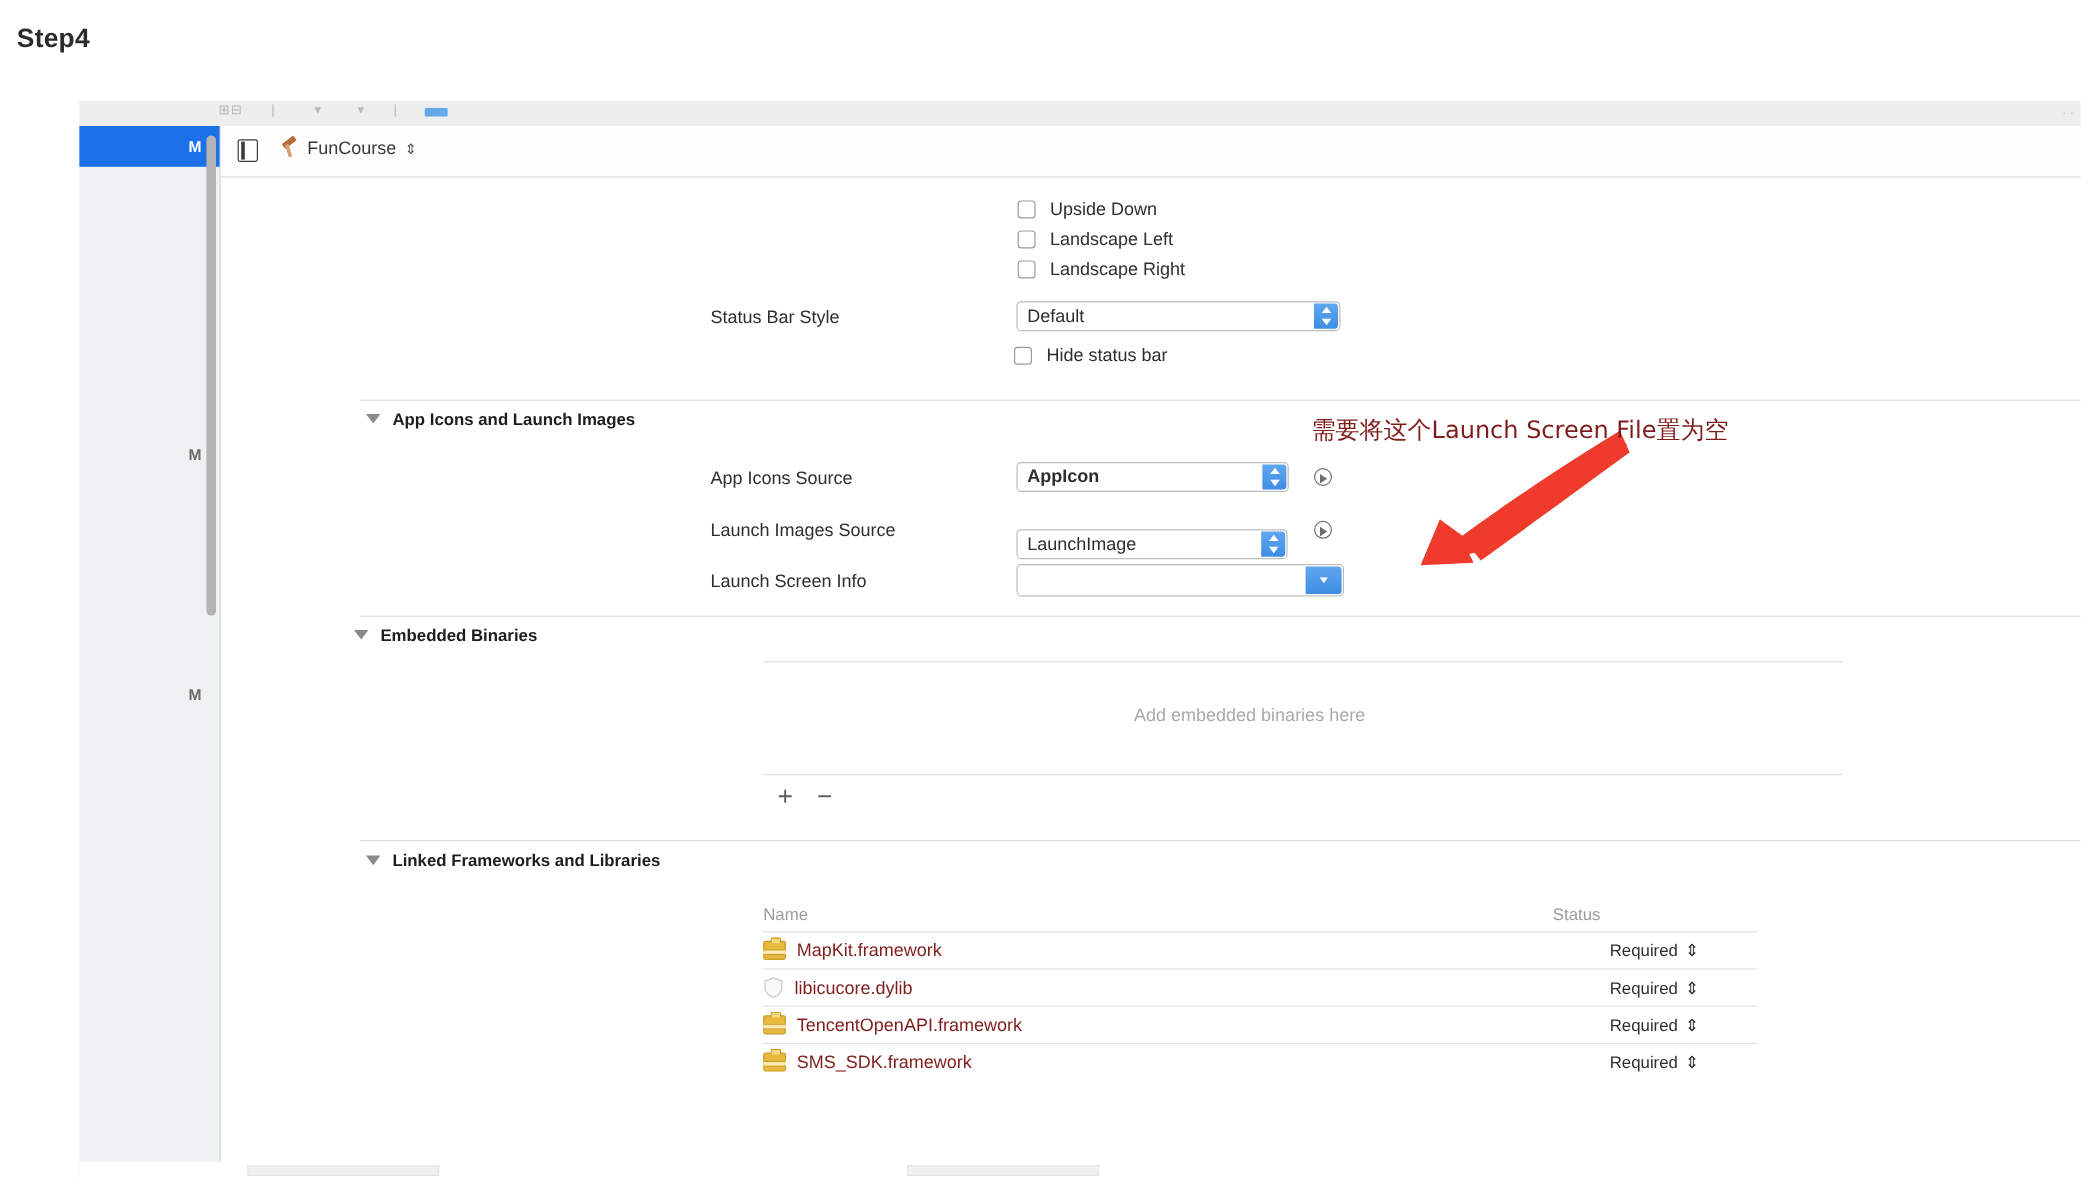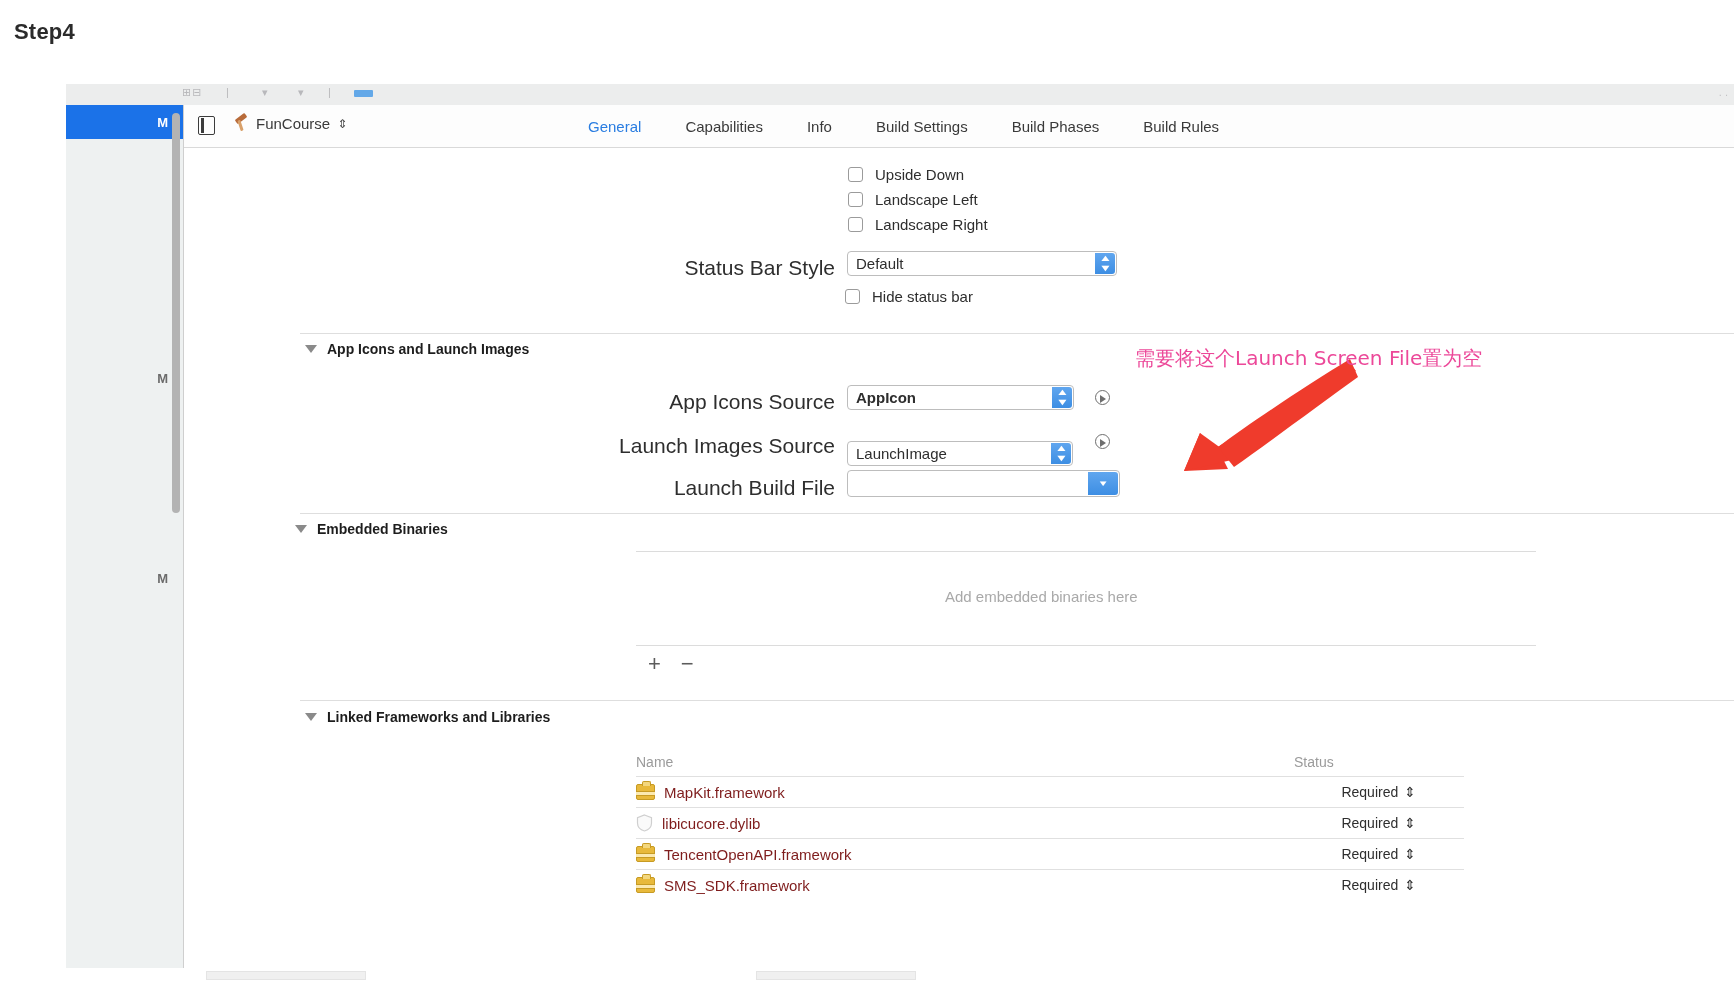--- a/index.html
+++ b/index.html
@@ -219,23 +219,23 @@
     margin-left: 28px;
   }
 
   .row {
     position: absolute;
     display: flex;
     align-items: center;
   }
 
   .field-label {
-    font-size: 21px;
+    font-size: 15px;
     color: #2e2e2e;
-    text-align: right;
+    text-align: left;
     white-space: nowrap;
   }
 
   
   .cbox {
     width: 15px;
     height: 15px;
     border: 1px solid #9b9b9b;
     border-radius: 3px;
     background: #fff;
@@ -406,24 +406,24 @@
   .dylib {
     width: 17px;
     height: 18px;
     flex: none;
     position: relative;
   }
 
   
   .annotation-text {
     position: absolute;
-    left: 1135px;
+    left: 1093px;
     top: 345px;
     font-size: 20px;
-    color: #ec4899;
+    color: #7f1d1d;
     white-space: nowrap;
     font-family: "DejaVu Sans", "Liberation Sans", sans-serif;
   }
   .arrow-svg {
     position: absolute;
     left: 1100px;
     top: 355px;
     pointer-events: none;
   }
 
@@ -477,28 +477,20 @@
 
   <div class="editor">
 
     <div class="jumpbar">
       <div class="jb-pane-icon"></div>
       <div class="jb-target">
         <span class="hammer-icon"></span>
         <span>FunCourse</span>
         <span class="updown">⇕</span>
       </div>
-      <div class="tabs">
-        <div class="tab active">General</div>
-        <div class="tab">Capabilities</div>
-        <div class="tab">Info</div>
-        <div class="tab">Build Settings</div>
-        <div class="tab">Build Phases</div>
-        <div class="tab">Build Rules</div>
-      </div>
     </div>
 
     <div class="content">
 
       <div class="row" style="left:636px; top:18px;">
         <span class="cbox"></span>
         <span class="cbox-label">Upside Down</span>
       </div>
       <div class="row" style="left:636px; top:43px;">
         <span class="cbox"></span>
@@ -542,21 +534,21 @@
       <div class="field-label" style="position:absolute; left:380px; top:286px; width:243px;">Launch Images Source</div>
       <div class="popup" style="position:absolute; left:635px; top:293px; width:226px;">
         <span class="popup-value">LaunchImage</span>
         <span class="popup-arrow">
             <span>▲</span>
             <span>▼</span>
           </span>
       </div>
       <div class="circle-arrow" style="position:absolute; left:872px; top:286px;"></div>
 
-      <div class="field-label" style="position:absolute; left:380px; top:328px; width:243px;">Launch Build File</div>
+      <div class="field-label" style="position:absolute; left:380px; top:328px; width:243px;">Launch Screen Info</div>
       <div class="popup" style="position:absolute; left:635px; top:322px; width:273px; height:27px;">
         <span class="popup-value"></span>
         <span class="popup-arrow" style="width:30px;">
             <span>▾</span>
           </span>
       </div>
 
       <div class="section-sep" style="top:365px;"></div>
       <div class="section-head" style="left:83px; top:373px;">
         <span class="disclosure"></span>

